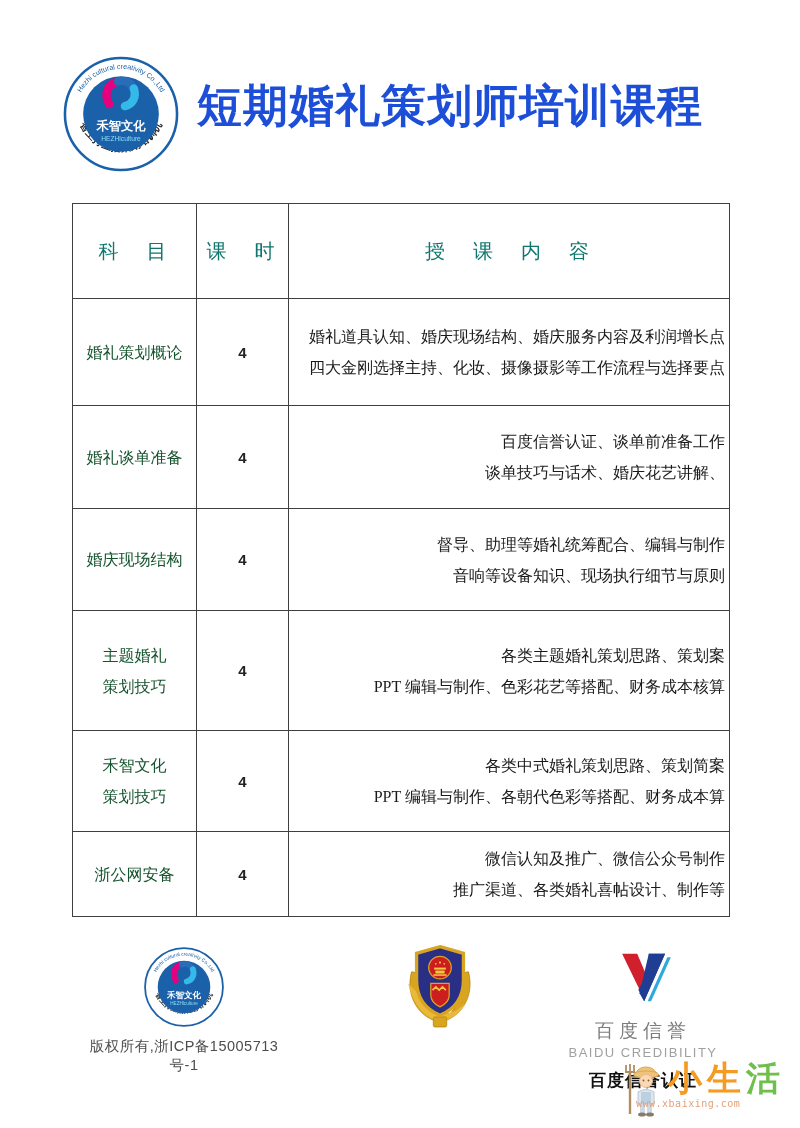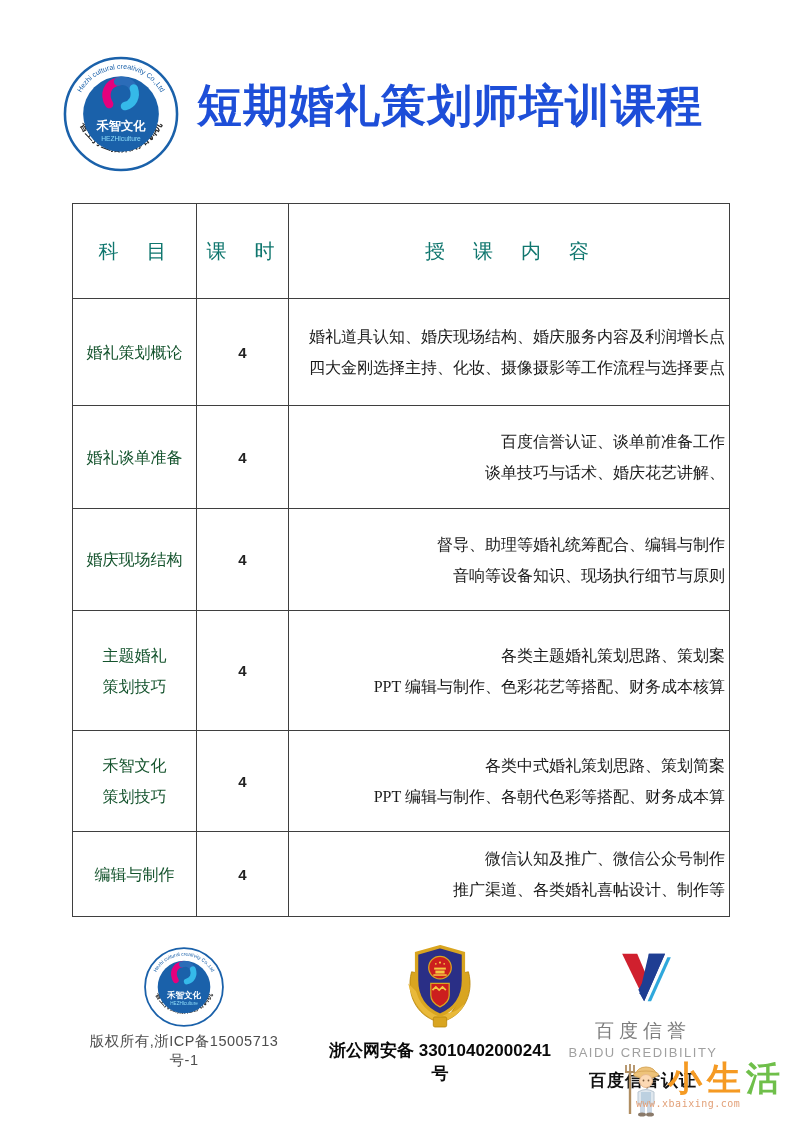--- a/index.html
+++ b/index.html
@@ -26,21 +26,21 @@
   tbody tr:nth-child(4){height:120px}
   tbody tr:nth-child(5){height:101px}
   tbody tr:nth-child(6){height:85px}
   .subject-cell{font-size:16px;text-align:center;line-height:31px;color:#14532d}
   .hours-cell{font-family:"Liberation Sans","DejaVu Sans",sans-serif;
     font-size:15px;font-weight:bold;text-align:center;color:#222}
   .content-cell{font-size:16px;text-align:right;line-height:31px;color:#1a1a1a}
 
   
   .footer-left{position:absolute;left:78px;top:946px;width:212px;text-align:center}
-  .footer-left .copyright{font-family:"Liberation Sans","DejaVu Sans",sans-serif;
+  .footer-left .copyright{margin-top:5px;font-family:"Liberation Sans","DejaVu Sans",sans-serif;
     font-size:14.5px;color:#4d4d4d;letter-spacing:0.5px}
   .footer-center{position:absolute;left:322px;top:940px;width:236px;text-align:center}
   .footer-center .police-text{margin-top:3px;font-family:"Liberation Sans","DejaVu Sans",sans-serif;
     font-size:17px;font-weight:bold;color:#0a0a0a}
   .footer-right{position:absolute;left:568px;top:948px;width:150px;text-align:center;
     font-family:"Liberation Sans","DejaVu Sans",sans-serif}
   .baidu-cn{font-size:19px;color:#7d7d7d;letter-spacing:5px;margin-top:8px}
   .baidu-en{font-size:13px;color:#a0a0a0;letter-spacing:1.5px;margin-top:1px}
   .baidu-cert{font-size:17px;font-weight:bold;color:#111;margin-top:9px;letter-spacing:1px}
 
@@ -152,21 +152,21 @@
         <td class="hours-cell">
           <div>4</div>
         </td>
         <td class="content-cell">
           <div>各类中式婚礼策划思路、策划简案</div>
           <div>PPT 编辑与制作、各朝代色彩等搭配、财务成本算</div>
         </td>
       </tr>
       <tr>
         <td class="subject-cell">
-          <div>编辑与制作</div>
+          <div>浙公网安备</div>
         </td>
         <td class="hours-cell">
           <div>4</div>
         </td>
         <td class="content-cell">
           <div>微信认知及推广、微信公众号制作</div>
           <div>推广渠道、各类婚礼喜帖设计、制作等</div>
         </td>
       </tr>
     </tbody>
@@ -193,21 +193,20 @@
     <circle cx="50" cy="27" r="1.3" fill="#f5c642"></circle>
     <circle cx="45" cy="28.5" r="1" fill="#f5c642"></circle>
     <circle cx="55" cy="28.5" r="1" fill="#f5c642"></circle>
     <rect x="43" y="33" width="14" height="2.4" fill="#f5c642"></rect>
     <rect x="44.5" y="36.5" width="11" height="3.6" fill="#f5c642"></rect>
     <rect x="42" y="41" width="16" height="1.8" fill="#f5c642"></rect>
 
     <path d="M39 52 L61 52 L61 66 C61 73 56 77 50 80 C44 77 39 73 39 66 Z" fill="#cc1e1e" stroke="#d9a520" stroke-width="1.5"></path>
     <polyline points="41,60 45,56 49,60 53,56 57,60" fill="none" stroke="#f5c642" stroke-width="2"></polyline>
   </svg>
-  <div class="police-text">浙公网安备 33010402000241号</div>
 </div>
 
 <div class="footer-right">
   <svg viewBox="0 0 100 100" width="64" height="58">
     <polygon points="14,10 40,10 58,52 46,76" fill="#d0202e"></polygon>
     <polygon points="60,10 88,10 52,92 42,72 56,48 72,14 60,14" fill="#1f3e93"></polygon>
     <polygon points="60,10 88,10 52,92 44,78" fill="#1f3e93"></polygon>
     <polygon points="92,16 98,16 64,92 58,92" fill="#2fa8dc"></polygon>
   </svg>
   <div class="baidu-cn">百度信誉</div>

